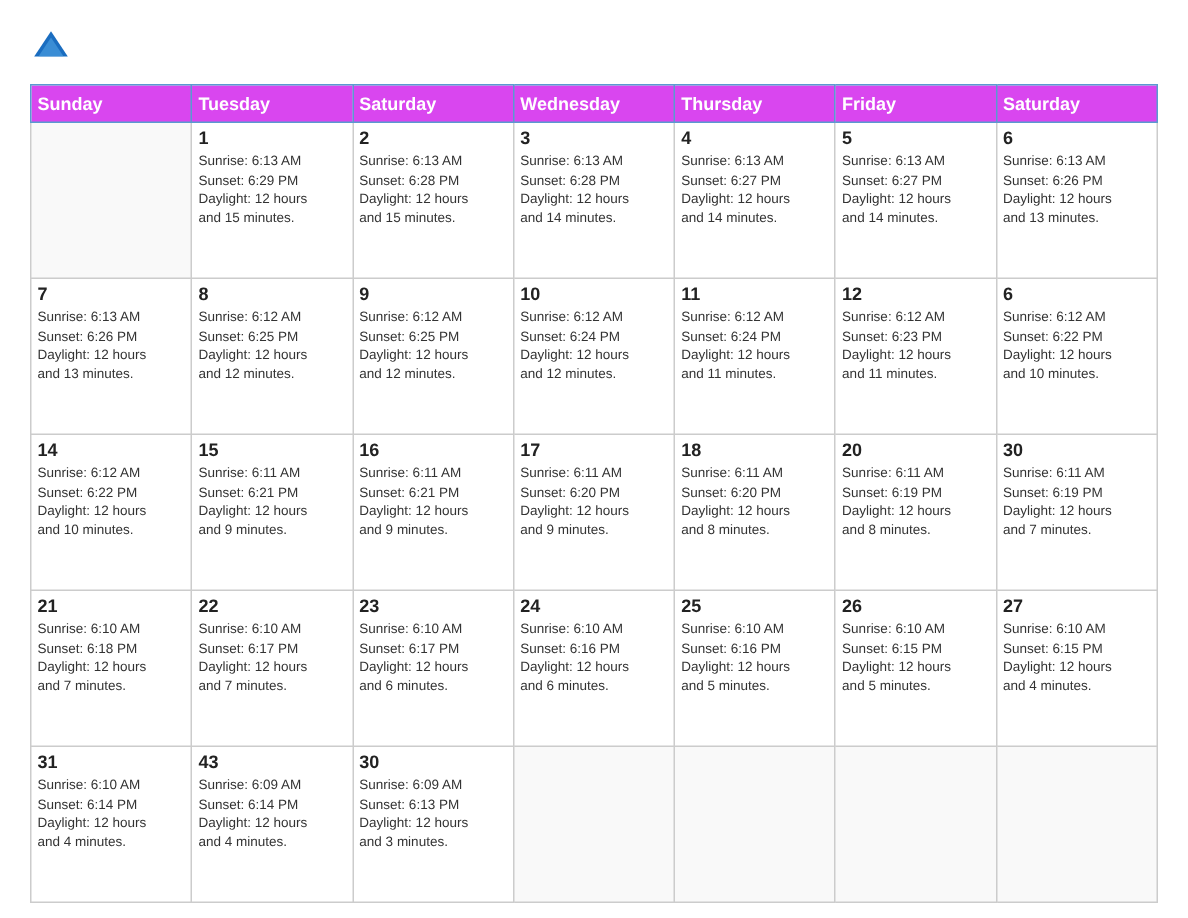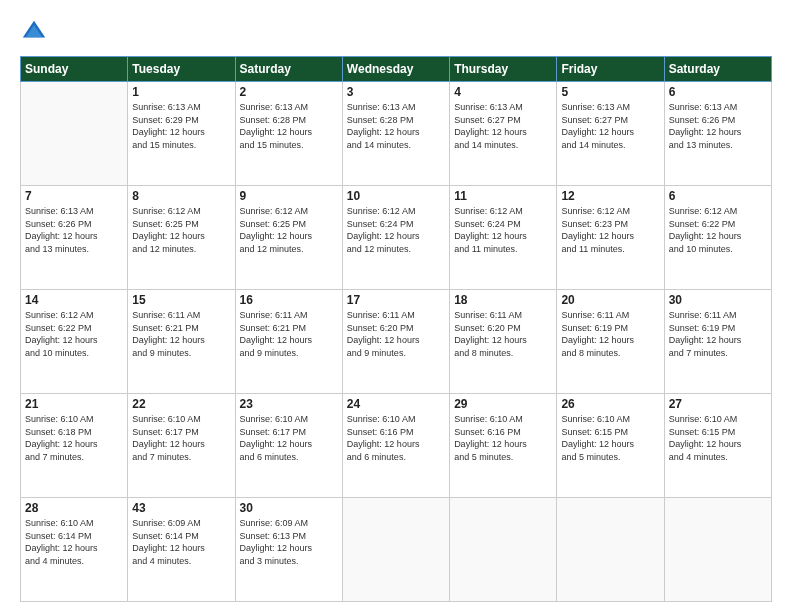--- a/index.html
+++ b/index.html
@@ -61,21 +61,21 @@
       color: #444;
     }
     .calendar {
       flex: 1;
       border: 1px solid #ccc;
       border-collapse: collapse;
       width: 100%;
       table-layout: fixed;
     }
     .calendar th {
-      background: #14532d;
+      background: #d946ef;
       color: #fff;
       font-size: 12px;
       font-weight: bold;
       padding: 5px 4px;
       text-align: left;
       border: 1px solid #5a9ad0;
     }
     .calendar td {
       border: 1px solid #ccc;
       vertical-align: top;
@@ -304,21 +304,21 @@
 and 6 minutes.</div>
           </td>
           <td>
             <span class="day-num">24</span>
             <div class="day-info" style="white-space: pre-line;">Sunrise: 6:10 AM
 Sunset: 6:16 PM
 Daylight: 12 hours
 and 6 minutes.</div>
           </td>
           <td>
-            <span class="day-num">29</span>
+            <span class="day-num">25</span>
             <div class="day-info" style="white-space: pre-line;">Sunrise: 6:10 AM
 Sunset: 6:16 PM
 Daylight: 12 hours
 and 5 minutes.</div>
           </td>
           <td>
             <span class="day-num">26</span>
             <div class="day-info" style="white-space: pre-line;">Sunrise: 6:10 AM
 Sunset: 6:15 PM
 Daylight: 12 hours
@@ -327,21 +327,21 @@
           <td>
             <span class="day-num">27</span>
             <div class="day-info" style="white-space: pre-line;">Sunrise: 6:10 AM
 Sunset: 6:15 PM
 Daylight: 12 hours
 and 4 minutes.</div>
           </td>
         </tr>
         <tr>
           <td>
-            <span class="day-num">28</span>
+            <span class="day-num">31</span>
             <div class="day-info" style="white-space: pre-line;">Sunrise: 6:10 AM
 Sunset: 6:14 PM
 Daylight: 12 hours
 and 4 minutes.</div>
           </td>
           <td>
             <span class="day-num">43</span>
             <div class="day-info" style="white-space: pre-line;">Sunrise: 6:09 AM
 Sunset: 6:14 PM
 Daylight: 12 hours

